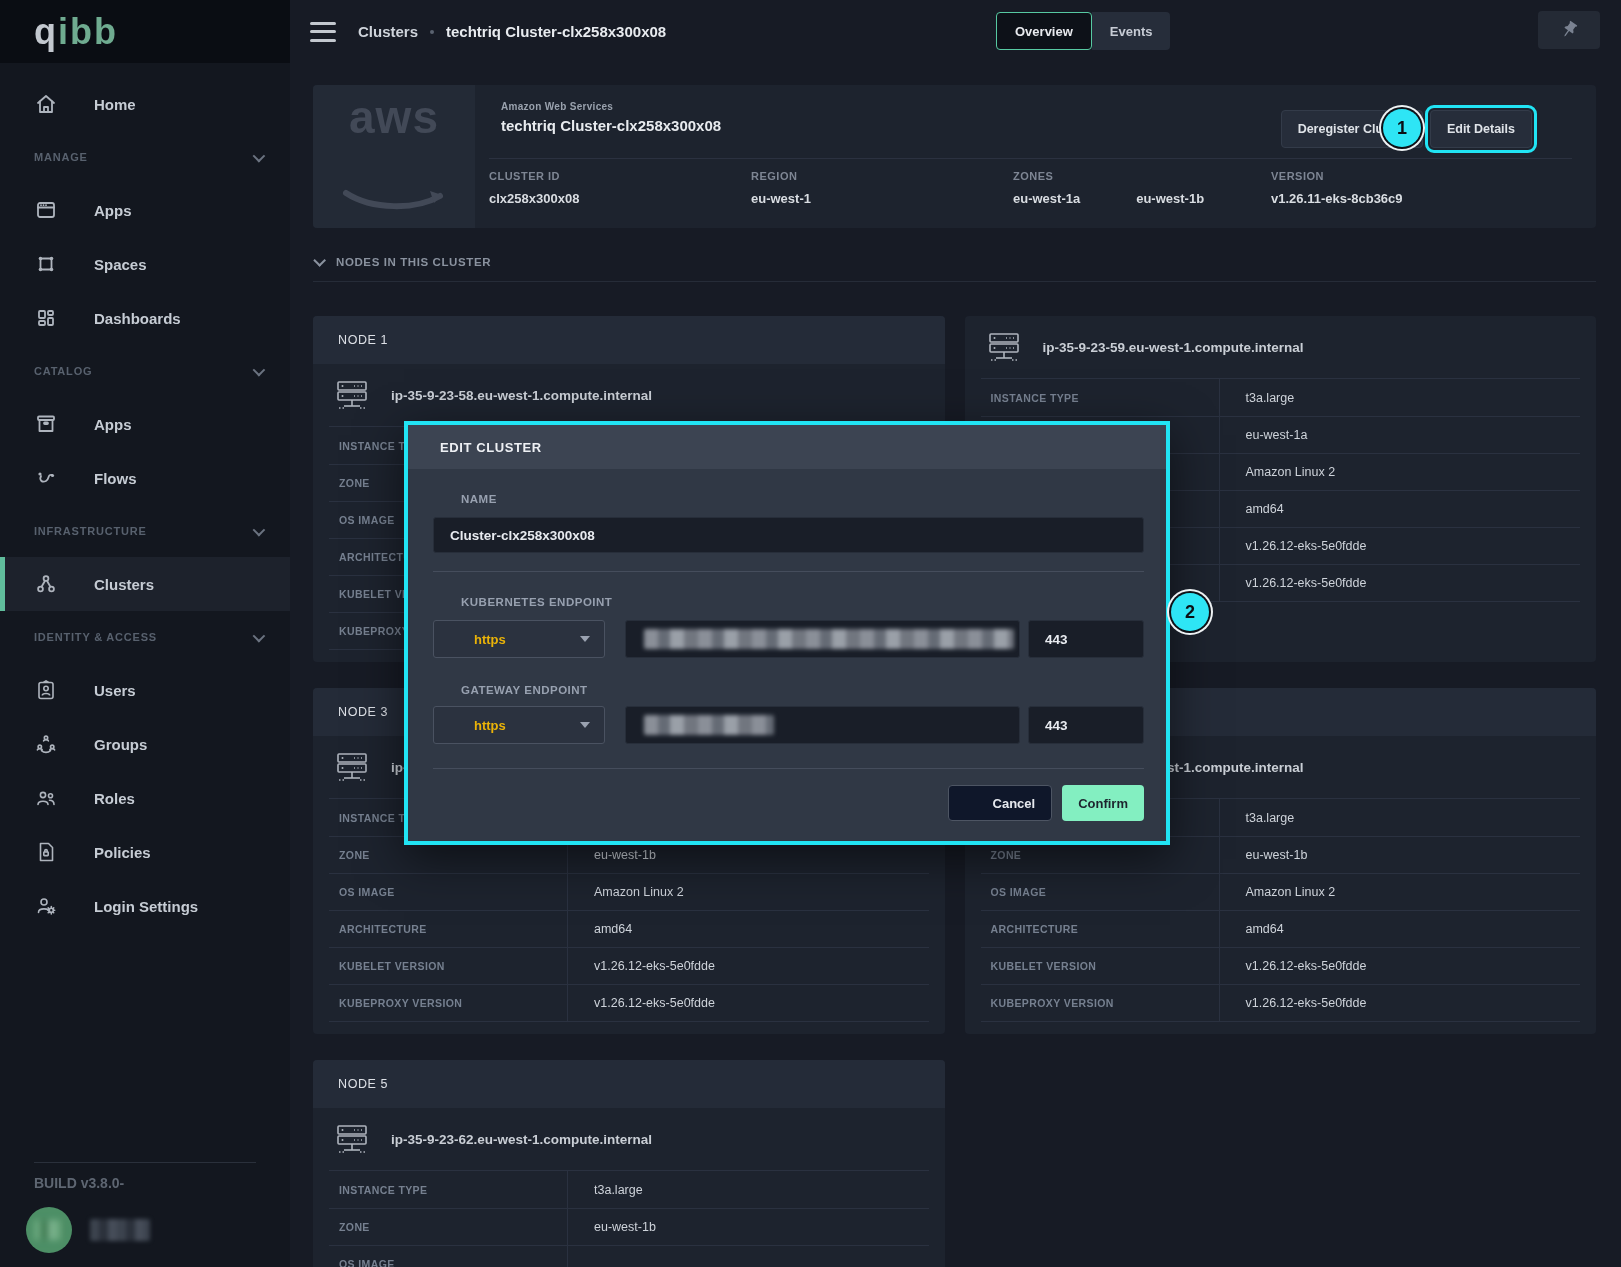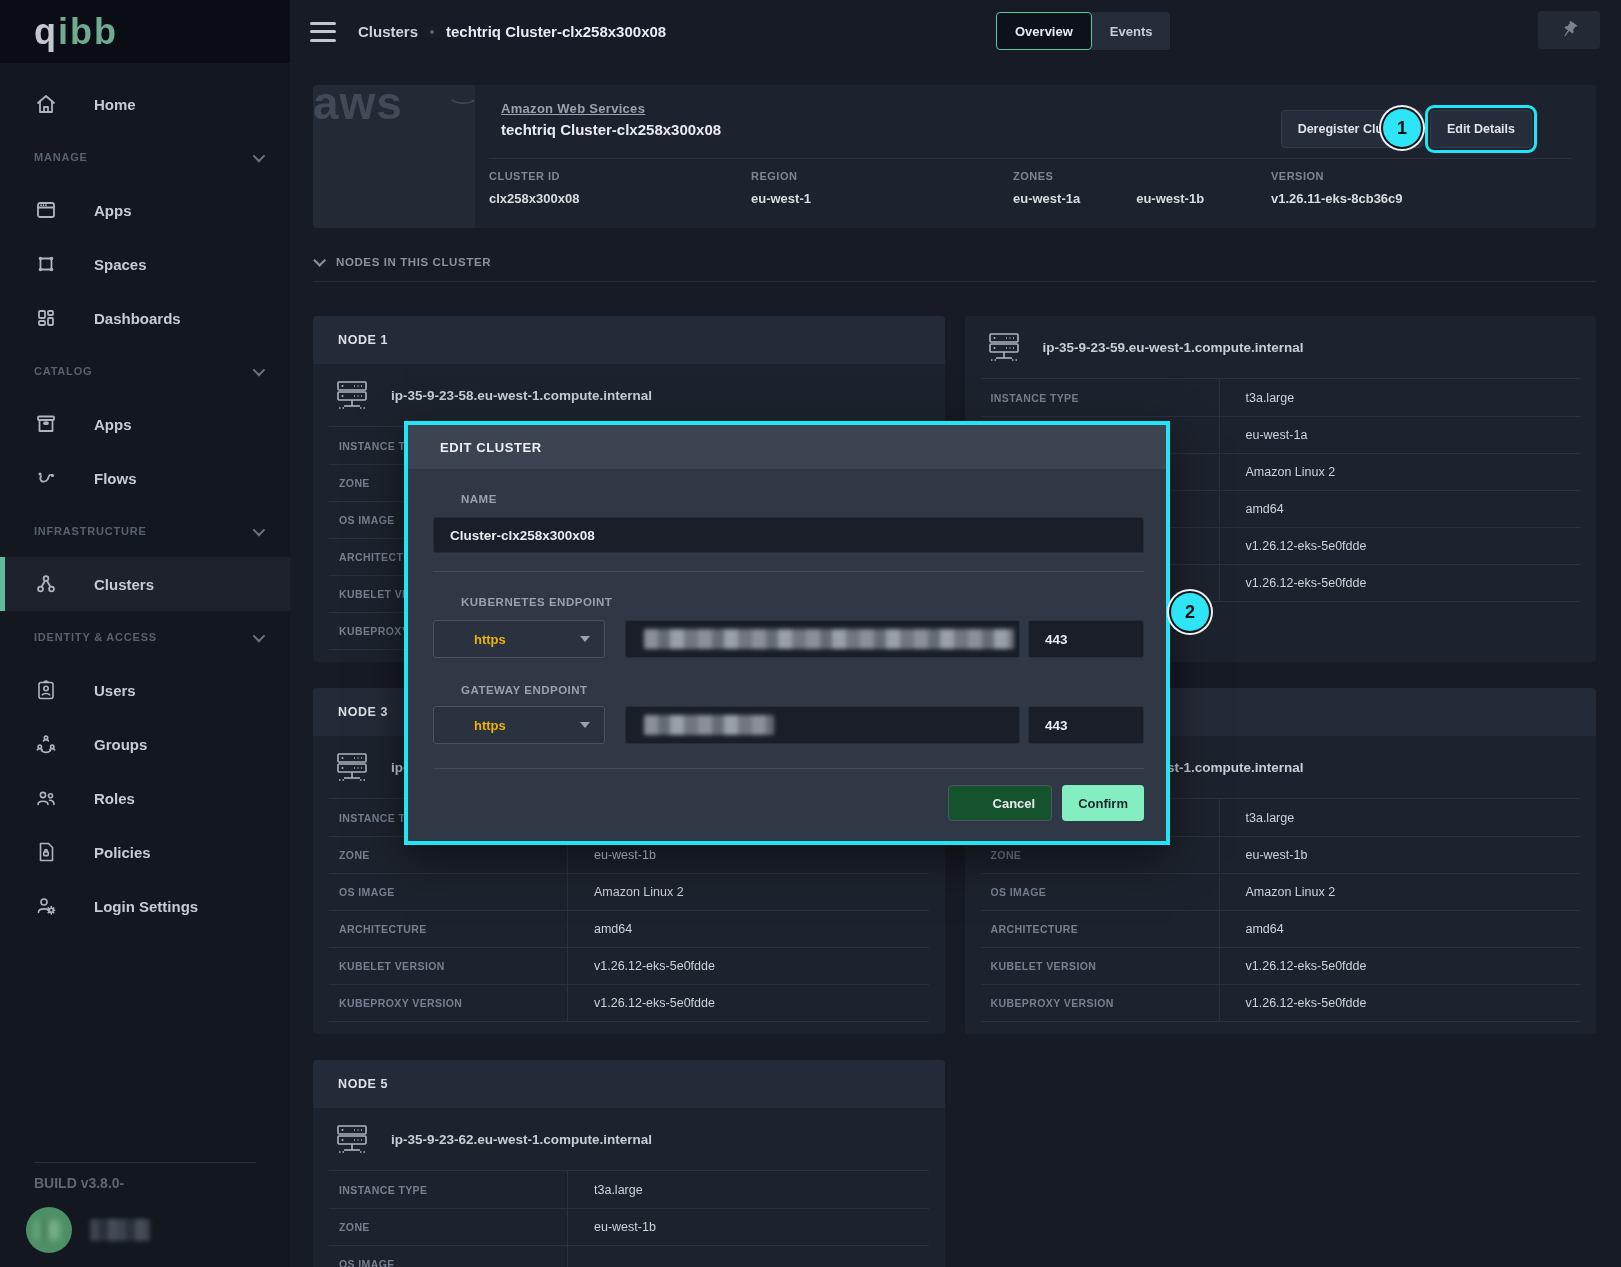--- a/index.html
+++ b/index.html
@@ -46,46 +46,46 @@
   .tab-group { position:absolute; left:706px; top:12px; display:flex; height:38px; border-radius:4px; }
   .tab { display:flex; align-items:center; justify-content:center; padding:0 18px; font-size:13px; font-weight:bold; cursor:pointer; }
   .tab.active { background:#0d1118; border:1px solid #57c9a2; border-radius:4px; color:#e8eaee; }
   .tab.inactive { background:#262d3a; border-radius:0 4px 4px 0; color:#c7ccd5; }
   .pin-btn { position:absolute; right:21px; top:11px; width:62px; height:38px; background:#242a35; border-radius:4px; display:flex; align-items:center; justify-content:center; cursor:pointer; }
   .pin-btn svg { width:20px; height:20px; color:#7a8291; transform:rotate(35deg); }
 
   
   .content { padding:22px 25px 0 23px; flex:1; overflow:hidden; }
   .cluster-card { display:flex; background:#1d232e; border-radius:4px; height:143px; position:relative; }
-  .aws-panel { width:162px; background:#232a36; border-radius:4px 0 0 4px; display:flex; flex-direction:row; justify-content:center; flex:none;gap:48px; }
+  .aws-panel { width:162px; background:#232a36; border-radius:4px 0 0 4px; display:flex; flex-direction:column; align-items:center; justify-content:center; flex:none;gap:48px; }
   .aws-word { font-size:46px; font-weight:bold; color:#424957; letter-spacing:1px; line-height:.8; }
   .aws-swoosh { width:104px; height:26px; margin-top:4px; }
   .cluster-info { flex:1; padding:16px 0 0 26px; position:relative; }
-  .provider-label { font-size:13px; font-weight:bold; color:#9aa2ae; letter-spacing:.3px;text-decoration:underline; }
+  .provider-label { font-size:10px; font-weight:bold; color:#9aa2ae; letter-spacing:.3px; }
   .cluster-title { font-size:15px; font-weight:bold; color:#e8ebef; margin-top:5px; }
   .info-rule { position:absolute; left:14px; right:24px; top:73px; height:1px; background:#2b3140; }
   .detail-row { position:absolute; left:14px; top:85px; display:flex; }
   .detail-col { width:262px; }
   .detail-col.wide { width:258px; display:flex; flex-wrap:wrap; }
   .detail-label { font-size:11px; font-weight:bold; letter-spacing:.5px; color:#7e8694; width:100%; }
   .detail-value { font-size:13px; font-weight:bold; color:#d9dde2; margin-top:9px; }
   .zone-val2 { margin-left:56px; }
   .hdr-btn { position:absolute; top:25px; height:38px; background:#262d3a; border:1px solid #333b49; border-radius:4px; color:#dfe3e8; font-size:12.5px; font-weight:bold; font-family:inherit; padding:0 16px; cursor:pointer; }
   .btn-deregister { right:173px; }
   .btn-edit { right:64px; outline:3px solid #21e4f4; outline-offset:2px; }
 
   .nodes-toggle { margin-top:28px; display:flex; align-items:center; cursor:pointer; }
   .toggle-chev { width:9px; height:9px; border-right:2px solid #8a929f; border-bottom:2px solid #8a929f; transform:rotate(45deg) translateY(-3px); margin-right:14px; }
   .toggle-label { font-size:11.5px; font-weight:bold; letter-spacing:.6px; color:#8a929f; }
   .nodes-rule { height:1px; background:#262c38; margin-top:13px; }
 
   .nodes-grid { display:grid; grid-template-columns:1fr 1fr; column-gap:20px; row-gap:26px; margin-top:34px; }
   .node-card { background:#1d232e; border-radius:4px; }
   .node-card-header { height:48px; background:#242b38; border-radius:4px 4px 0 0; display:flex; align-items:center; padding-left:25px; }
-  .node-title { font-size:12.5px; font-weight:bold; letter-spacing:.6px; color:#dde0e6; }
+  .node-title { font-size:12.5px; font-weight:normal; letter-spacing:.6px; color:#dde0e6; }
   .node-card-body { padding:0 16px 12px 16px; }
   .host-row { height:62px; display:flex; align-items:center; padding-left:6px; }
   .host-row svg { width:34px; height:32px; color:#aeb4bd; flex:none; }
   .host-name { font-size:13.5px; font-weight:bold; color:#c9ced5; margin-left:22px; white-space:nowrap; }
   .node-table { border-top:1px solid #2a3140; border-bottom:1px solid #2a3140; }
   .trow { display:flex; height:37px; align-items:center; }
   .trow + .trow { border-top:1px solid #2a3140; }
   .tlabel { width:238px; flex:none; padding-left:10px; font-size:10.5px; font-weight:bold; letter-spacing:.4px; color:#768090; text-transform:uppercase; }
   .tvalue { flex:1; align-self:stretch; display:flex; align-items:center; border-left:1px solid #2a3140; padding-left:26px; font-size:12.5px; color:#ced3da; }
 
@@ -103,21 +103,21 @@
   .select-caret { width:0; height:0; border-left:5px solid transparent; border-right:5px solid transparent; border-top:6px solid #9aa2b0; }
   .url-input { flex:1; margin-left:20px; background:#191e28; border:1px solid #272e3a; border-radius:3px; display:flex; align-items:center; padding-left:18px; }
   .redacted { border-radius:2px; filter:blur(2px); background:repeating-linear-gradient(90deg,#8a8f98 0 14px,#656b75 14px 26px,#9aa0a8 26px 40px,#71767f 40px 54px); }
   .redact-url { width:370px; height:20px; }
   .redact-gw { width:130px; height:20px; }
   .port-input { width:116px; flex:none; margin-left:8px; height:38px; background:#191e28; border:1px solid #272e3a; border-radius:3px; color:#e8ebf0; font-family:inherit; font-size:13.5px; font-weight:bold; padding-left:16px; }
   .gw-label { margin-top:26px; display:block; }
   .modal-rule2 { margin:24px 0 16px 0; }
   .modal-footer { display:flex; justify-content:flex-end; gap:10px; }
   .mbtn { height:36px; border-radius:4px; font-family:inherit; font-size:13px; font-weight:bold; padding:0 16px; cursor:pointer; }
-  .btn-cancel { background:#14532d; border:1px solid #4d5563; color:#e6e9ee;padding-left:44px; }
+  .btn-cancel { background:#0f172a; border:1px solid #4d5563; color:#e6e9ee;padding-left:44px; }
   .btn-confirm { background:#83efc1; border:none; color:#1d242e; }
 
   
   .anno-badge { position:absolute; width:38px; height:38px; border-radius:50%; background:#2ee5f5; color:#0b0f14; font-size:18px; font-weight:bold; display:flex; align-items:center; justify-content:center; z-index:20; box-shadow:0 0 0 2px #0d1117, 0 0 0 4px #eef2f4; }
   .badge-1 { left:1383px; top:109px; }
   .badge-2 { left:1171px; top:593px; }
 </style>
 </head>
 <body>
 

